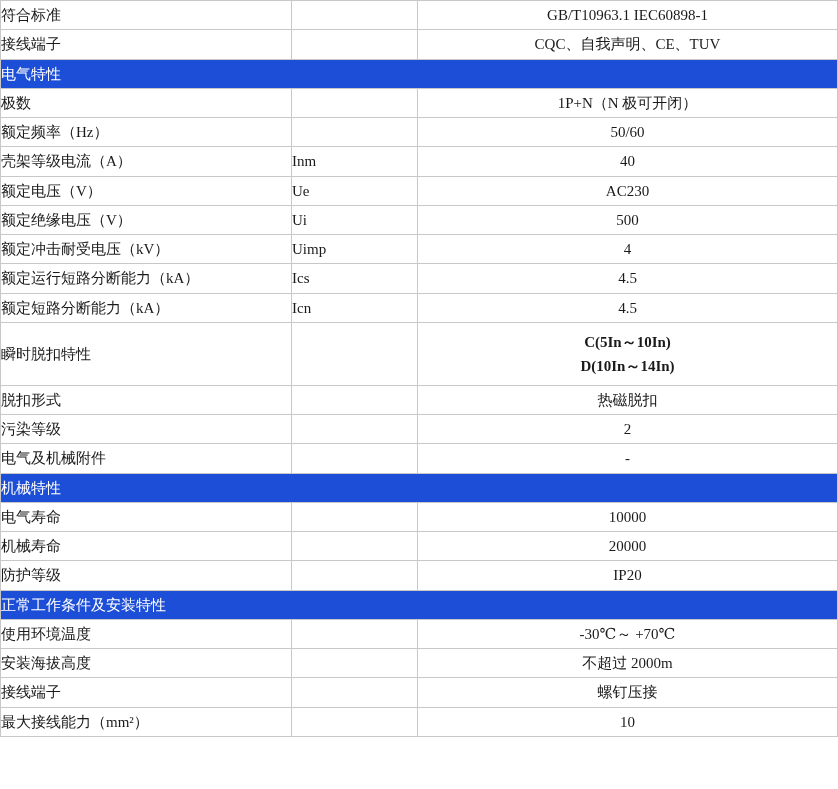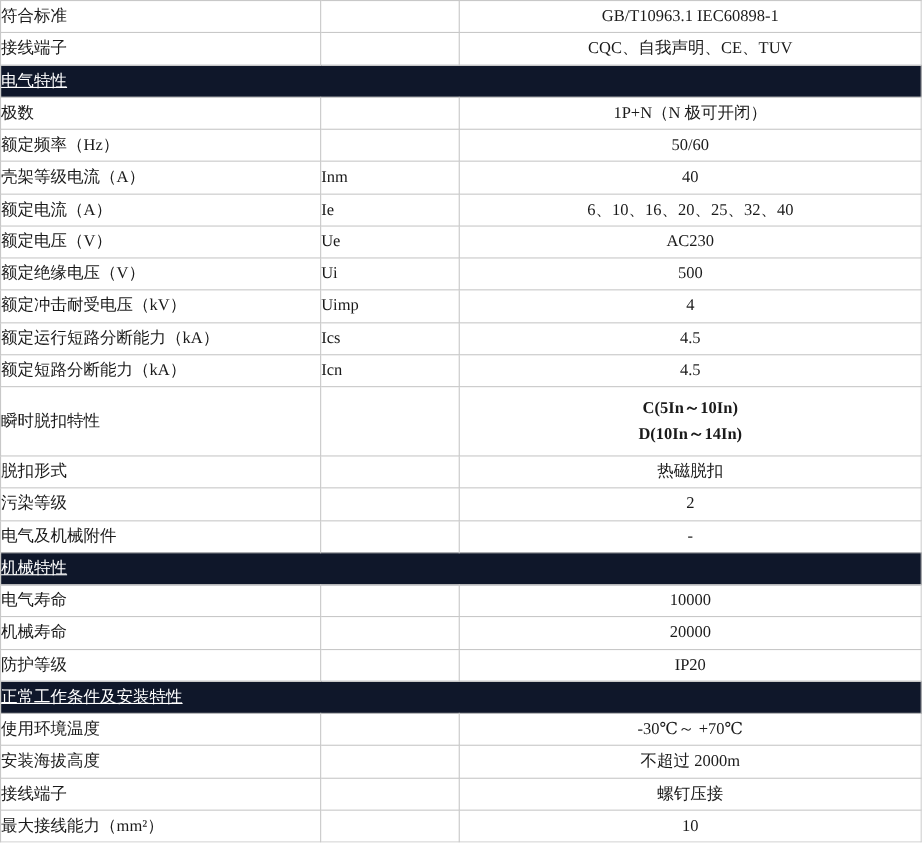--- a/index.html
+++ b/index.html
@@ -41,27 +41,26 @@
     color: #ffffff;
     text-align: center;
     font-size: 15px;
     letter-spacing: 1px;
     border: 1px solid #e8a86a;
   }
   tr.header-row td.header-left {
     text-align: center;
   }
   tr.section-row td {
-    background: #0f172a;
+    background: #1d4ed8;
     color: #ffffff;
     text-align: left;
     padding-left: 8px;
     font-size: 14px;
     border: 1px solid #eeab6e;
-    text-decoration: underline;
   }
   .multi-line {
     line-height: 1.6;
     padding: 3px 0;
     font-weight: bold;
   }
   .multi-line div {
     white-space: nowrap;
   }
   td.tall {
@@ -93,25 +92,20 @@
       </tr>
       <tr>
         <td class="label">额定频率（Hz）</td>
         <td class="symbol"></td>
         <td class="value">50/60</td>
       </tr>
       <tr>
         <td class="label">壳架等级电流（A）</td>
         <td class="symbol">Inm</td>
         <td class="value">40</td>
-      </tr>
-      <tr>
-        <td class="label">额定电流（A）</td>
-        <td class="symbol">Ie</td>
-        <td class="value">6、10、16、20、25、32、40</td>
       </tr>
       <tr>
         <td class="label">额定电压（V）</td>
         <td class="symbol">Ue</td>
         <td class="value">AC230</td>
       </tr>
       <tr>
         <td class="label">额定绝缘电压（V）</td>
         <td class="symbol">Ui</td>
         <td class="value">500</td>

